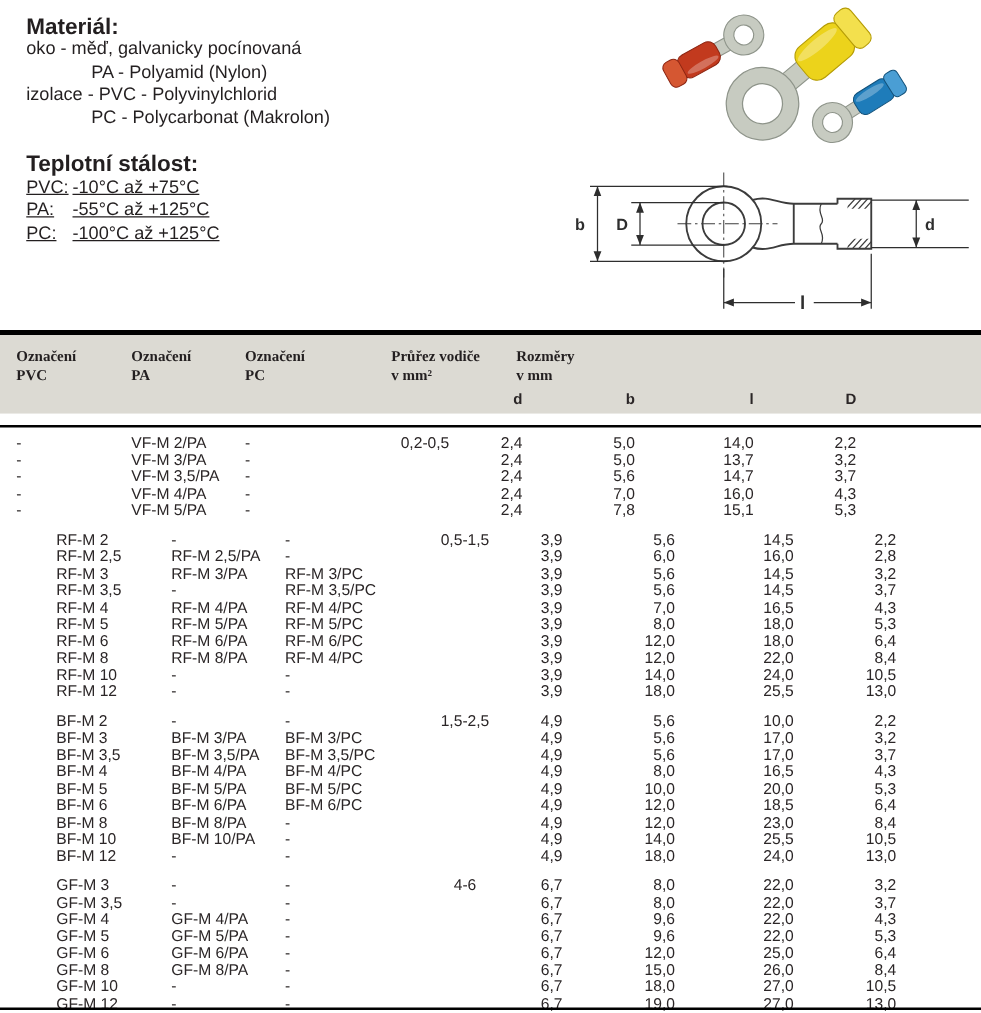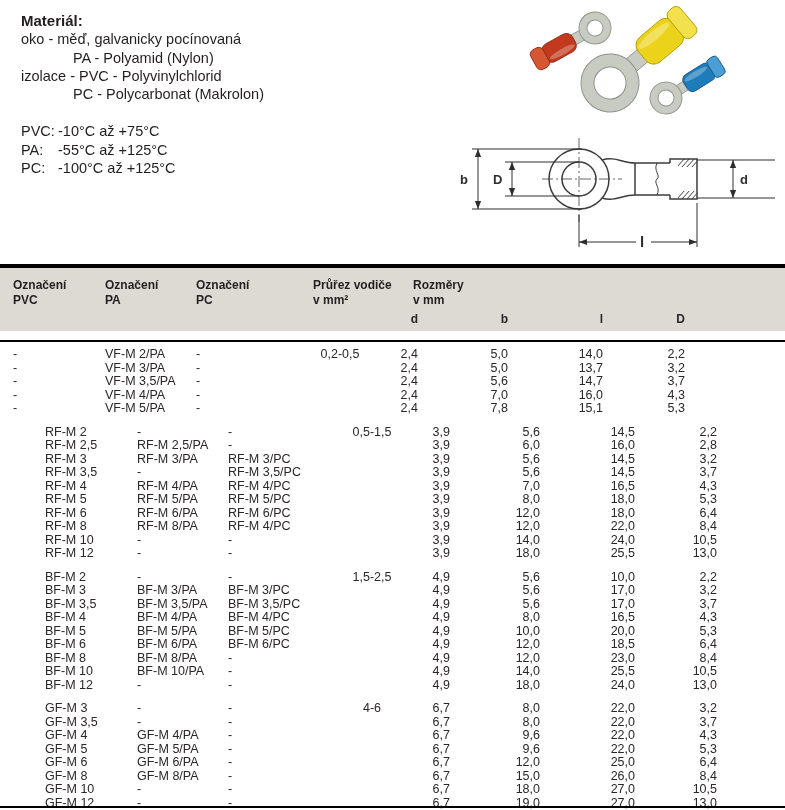--- a/index.html
+++ b/index.html
@@ -3,39 +3,39 @@
 <meta charset="utf-8">
 <style>
   html,body { margin:0; padding:0; background:#ffffff; }
   .page {
     position:relative; width:785px; height:810px; background:#ffffff;
     font-family:"Liberation Sans", sans-serif; color:#231f20; overflow:hidden;
   }
 
   
   .material { position:absolute; left:21px; top:12px; font-size:14.5px; line-height:18.3px; }
-  .material .h, .temp .h { font-weight:bold; font-size:15px; }
+  .material .h, .temp .h { font-weight:bold; font-size:18px; }
   .material .indent { padding-left:52px; }
   .temp { position:absolute; left:21px; top:122px; font-size:14.5px; line-height:18.6px; }
-  .temp .row { display:flex; }
+  .temp .row { display:flex;text-decoration:underline; }
   .temp .tl { width:37px; }
   .temp .tv { }
 
   
   .photo { position:absolute; left:485px; top:3px; width:300px; height:122px; }
 
   
   .drawing { position:absolute; left:450px; top:130px; width:335px; height:128px; }
   .drawing text { font-family:"Liberation Sans", sans-serif; font-weight:bold; fill:#2e2e2e; }
 
   
   .datatable { position:absolute; left:0; top:264px; width:785px; }
   .thead { border-top:4px solid #000000; background:#dcdad3; padding:10px 0 5px 0; }
   .hgrid { display:grid; grid-template-columns:92px 91px 117px 100px auto; padding-left:13px; }
-  .hcell { font-size:12px; font-weight:bold; line-height:14.5px; white-space:nowrap; }
+  .hcell { font-size:12px; font-weight:bold; line-height:14.5px; white-space:nowrap;font-family:Liberation Serif, serif; }
   .bgrid { display:grid; grid-template-columns:92px 91px 114px 60px 50px 90px 95px 82px; padding-left:13px; }
   .subrow { margin-top:5px; }
   .subrow .tcell { font-size:12px; font-weight:bold; }
   .hgap { height:9px; background:#ffffff; }
   .hrule { border-top:2px solid #000000; }
   .tbody { padding-top:6px; }
   .trow { line-height:13.5px; }
   .tcell { font-size:12.5px; white-space:nowrap; color:#2b2627; }
   .tcell.c4 { text-align:center; }
   .tcell.c5, .tcell.c6, .tcell.c7, .tcell.c8 { text-align:right; padding-right:2px; }
@@ -49,20 +49,21 @@
 
   <div class="material">
     <div class="h">Materiál:</div>
     <div class="line">oko - měď, galvanicky pocínovaná</div>
     <div class="line indent">PA - Polyamid (Nylon)</div>
     <div class="line">izolace - PVC - Polyvinylchlorid</div>
     <div class="line indent">PC - Polycarbonat (Makrolon)</div>
   </div>
 
   <div class="temp">
+    <div class="h">Teplotní stálost:</div>
     <div class="row">
       <span class="tl">PVC:</span>
       <span class="tv">-10°C až +75°C</span>
     </div>
     <div class="row">
       <span class="tl">PA:</span>
       <span class="tv">-55°C až +125°C</span>
     </div>
     <div class="row">
       <span class="tl">PC:</span>

